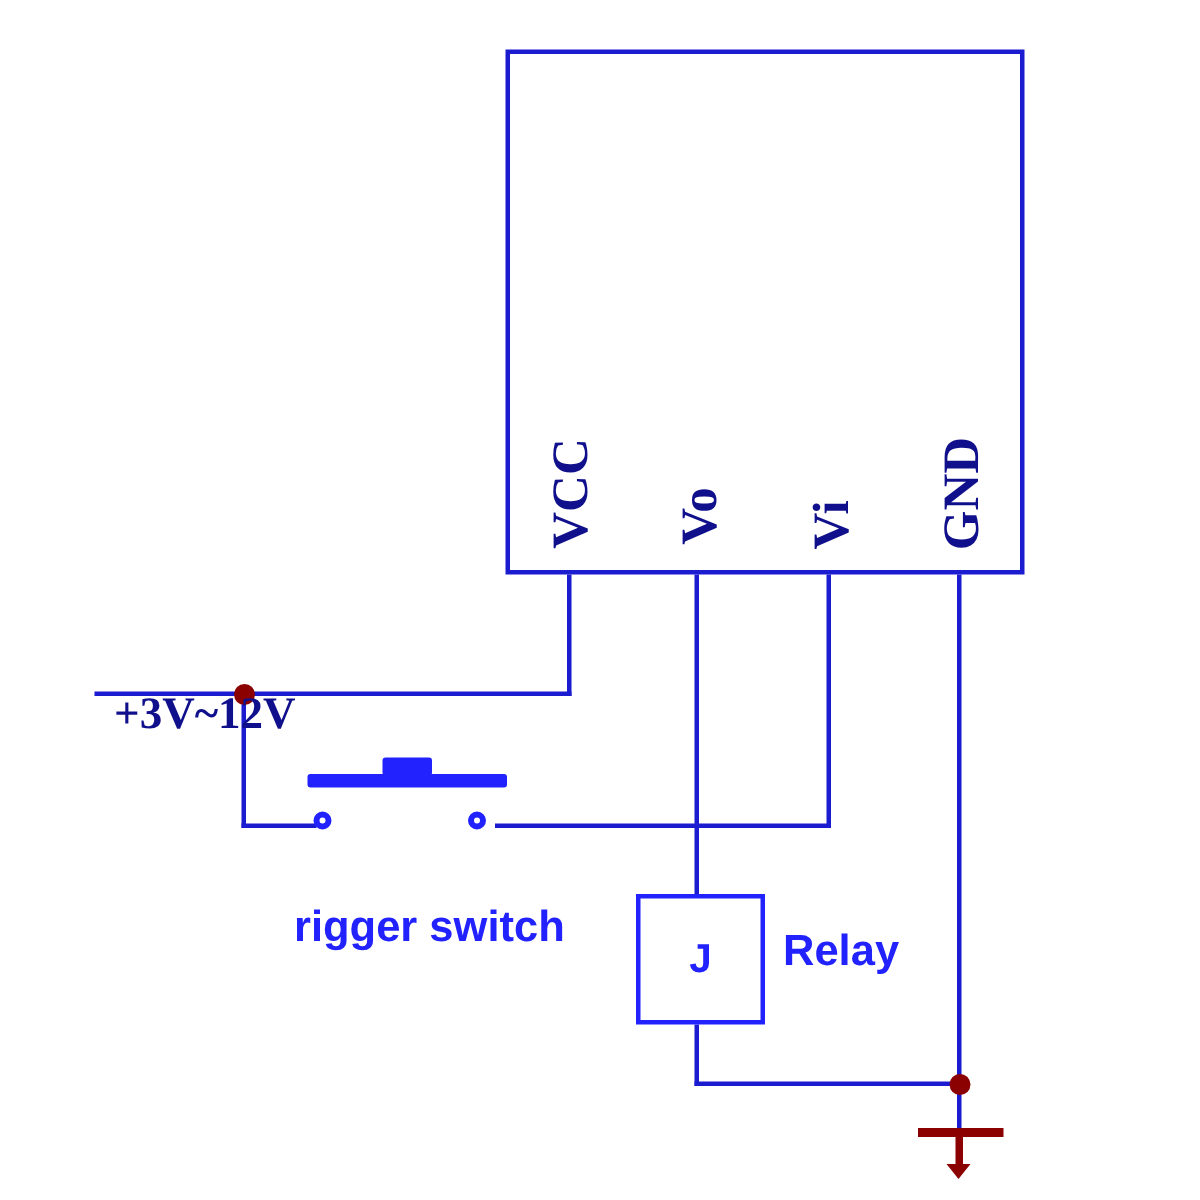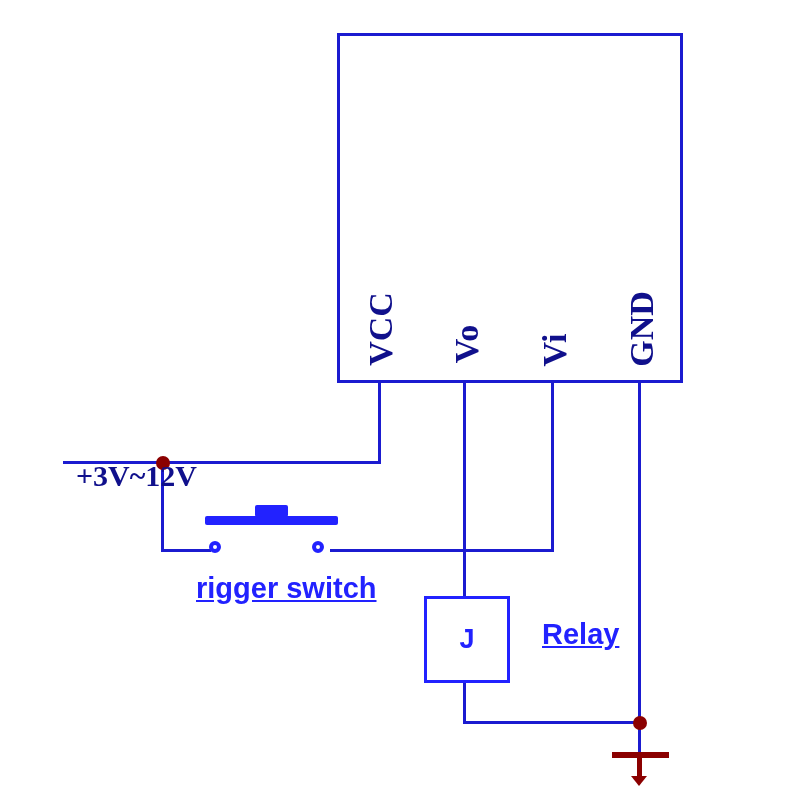--- a/index.html
+++ b/index.html
@@ -81,26 +81,26 @@
 
   <div class="serif-label" style="left:76px;top:421px;">+3V~12V</div>
 
   <div>
     <div class="switch-cap"></div>
     <div class="switch-bar"></div>
     <div class="terminal" style="left:209px;top:541px;"></div>
     <div class="terminal" style="left:312px;top:541px;"></div>
   </div>
 
-  <div class="accent-label" style="left:196px;top:572px;text-decoration:underline;">rigger switch</div>
+  <div class="accent-label" style="left:196px;top:602px;">rigger switch</div>
 
   <div class="relay-box">
     <span>J</span>
   </div>
-  <div class="accent-label" style="left:542px;top:618px;text-decoration:underline;">Relay</div>
+  <div class="accent-label" style="left:522px;top:618px;">Relay</div>
 
   <div>
     <div class="gnd-bar"></div>
     <div class="gnd-stub"></div>
     <div class="gnd-tip"></div>
   </div>
 
 </div>
 
 </body></html>

